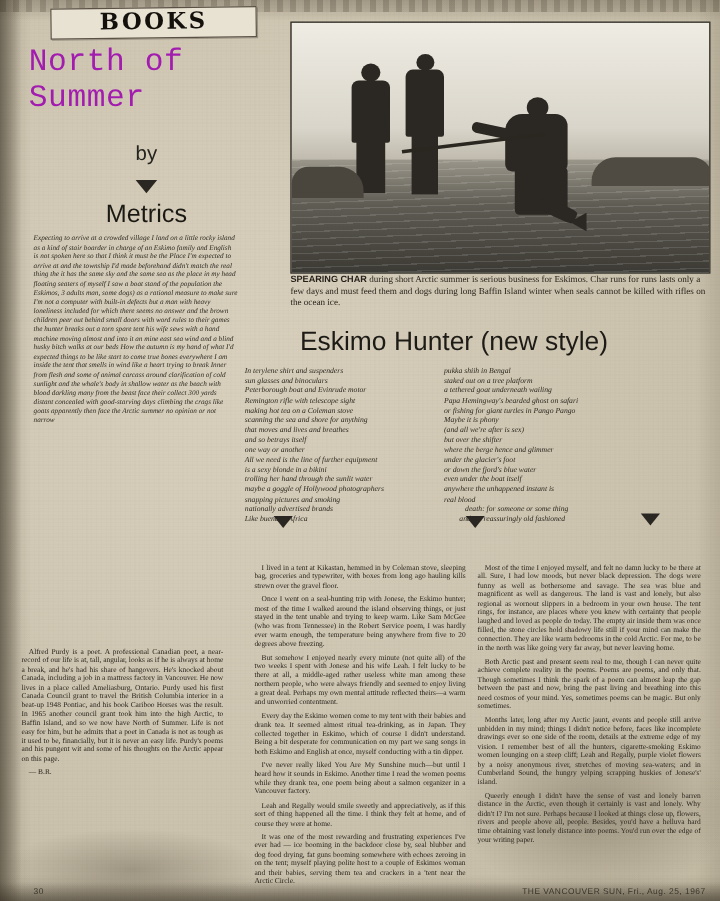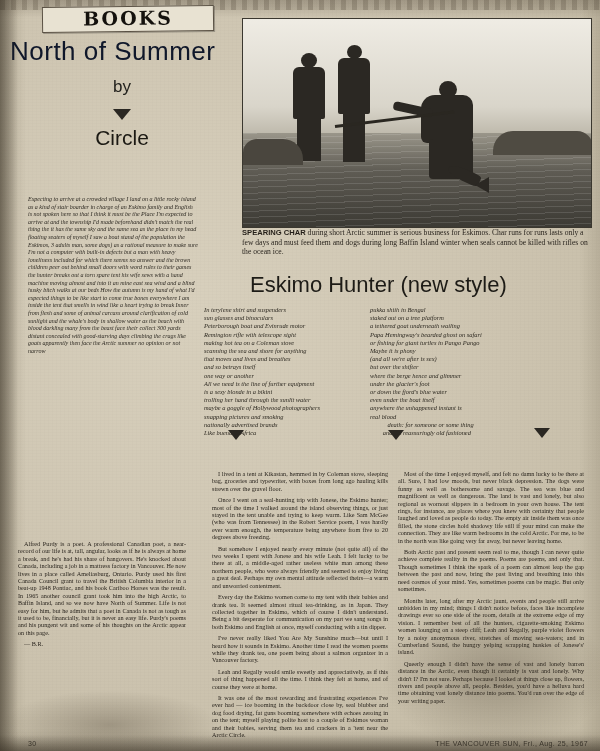--- a/index.html
+++ b/index.html
@@ -57,31 +57,31 @@
   }
 
   
   #headline {
     position: absolute;
     left: 8px; top: 36px;
     width: 228px;
     text-align: center;
   }
   #headline .h1 {
-    font-family: Liberation Sans, sans-serif;
+    font-family: Liberation Mono, monospace;
     font-size: 26px;
     letter-spacing: .5px;
-    color: #0f172a;
+    color: #a21caf;
     text-align: left;
-    margin-left: 2px;
+    margin-left: 16px;
   }
   #headline .by {
     font-family: "Liberation Sans", sans-serif;
     font-size: 17px;
-    margin-top: 10px;
+    margin-top: 22px;
     color: #24231f;
   }
   #headline .author {
     font-family: "Liberation Sans", sans-serif;
     font-size: 22px;
     margin-top: 8px;
     color: #1d1c18;
   }
   .tri {
     width: 0; height: 0;
@@ -255,21 +255,21 @@
   <div class="torn-top"></div>
 
   <div id="masthead">
     <div class="title">BOOKS</div>
   </div>
 
   <div id="headline">
     <div class="h1">North of Summer</div>
     <div class="by">by</div>
     <div class="tri"></div>
-    <div id="metrics-title">Circle</div>
+    <div id="metrics-title">Metrics</div>
   </div>
 
   <div id="poem-left">Expecting to arrive at a crowded village
 I land on a little rocky island
 as a kind of stair boarder
 in charge of an Eskimo family
 and English is not spoken here
 so that I think it must be
 the Place I'm expected to arrive at and
 the township I'd made beforehand didn't match

